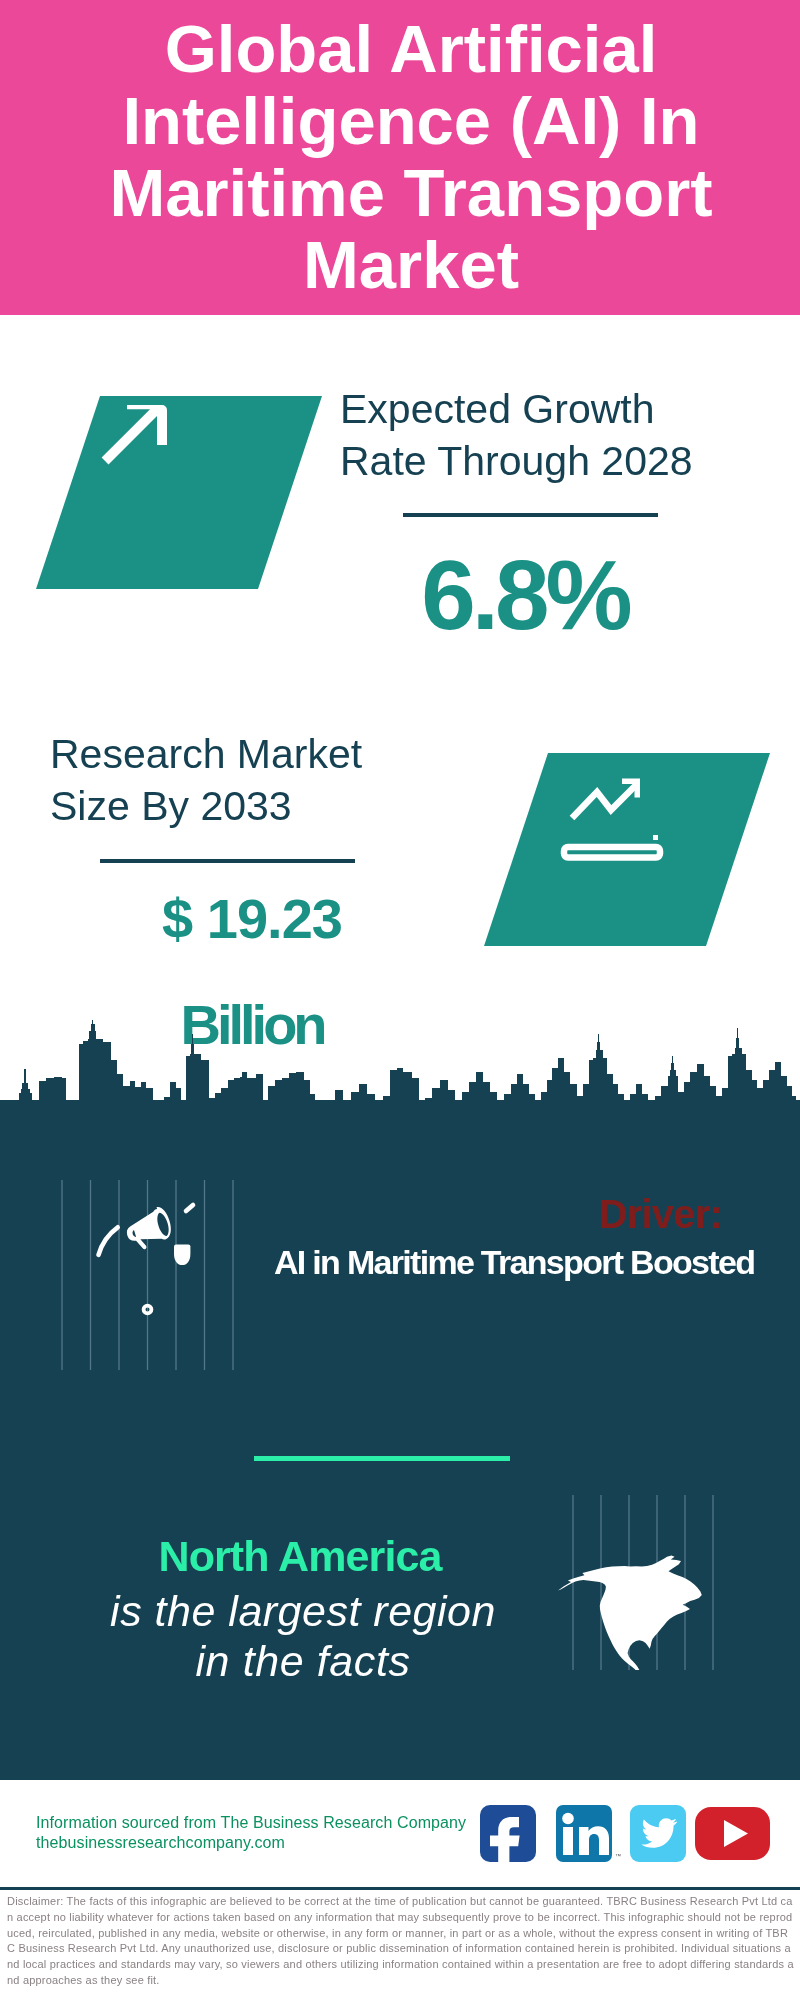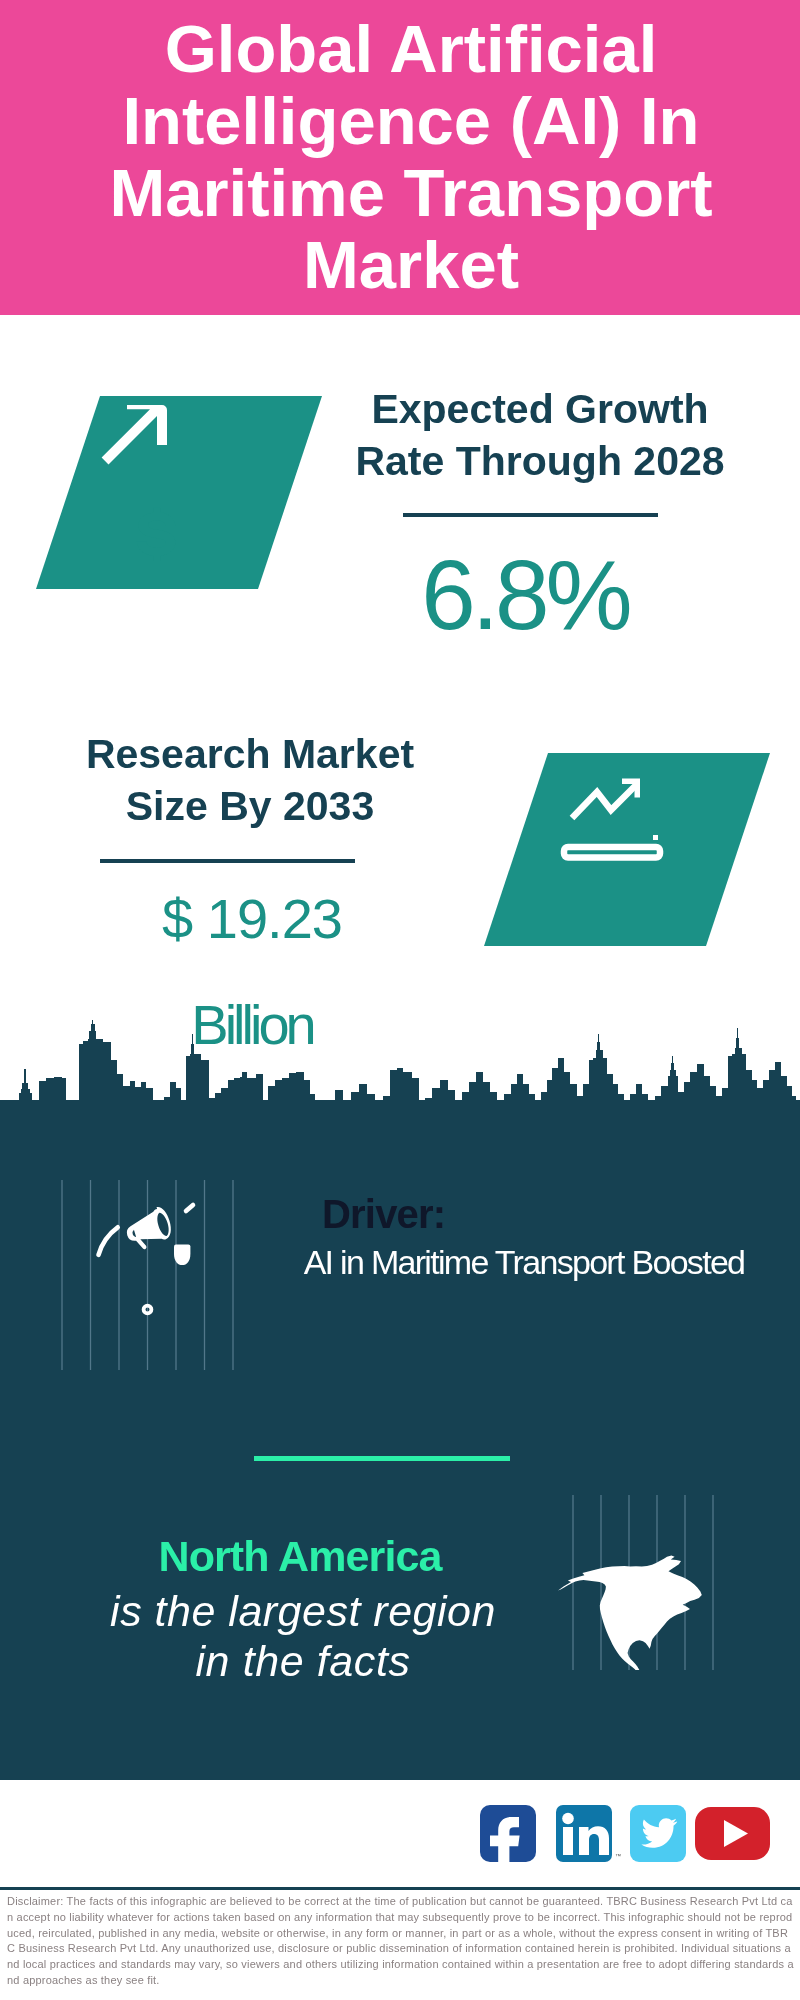--- a/index.html
+++ b/index.html
@@ -4,30 +4,30 @@
 <style>
   html,body{margin:0;padding:0;}
   body{width:800px;height:2000px;background:#fff;font-family:"Liberation Sans",sans-serif;overflow:hidden;}
   .page{position:relative;width:800px;height:2000px;background:#fff;}
 
   
   .header{position:absolute;left:0;top:0;width:800px;height:315px;background:#ec4899;}
   .title{position:absolute;left:51px;top:13px;width:720px;text-align:center;color:#fff;
          font-weight:bold;font-size:67px;line-height:72px;}
 
-  .stat-head{position:absolute;color:#164152;font-weight:bold;font-size:41px;line-height:52px;text-align:center;}
+  .stat-head{position:absolute;color:#164152;font-weight:normal;font-size:41px;line-height:52px;}
   .hr-dark{position:absolute;height:4px;background:#164152;}
-  .stat-val{position:absolute;color:#1B9186;font-weight:normal;font-size:98px;line-height:78px;text-align:center;letter-spacing:-4px;}
+  .stat-val{position:absolute;color:#1B9186;font-weight:bold;font-size:98px;line-height:78px;text-align:center;letter-spacing:-4px;}
 
   
   .dark-band{position:absolute;left:0;top:1100px;width:800px;height:680px;background:#164152;}
   .skyline{position:absolute;left:0;top:1032px;width:800px;height:110px;}
 
-  .drv-title{position:absolute;color:#0f172a;font-weight:bold;font-size:33px;line-height:40px;text-align:left;}
-  .drv-body{position:absolute;color:#fff;font-weight:normal;font-size:26px;line-height:35px;text-align:center;}
+  .drv-title{position:absolute;color:#7f1d1d;font-weight:bold;font-size:33px;line-height:40px;text-align:right;}
+  .drv-body{position:absolute;color:#fff;font-weight:bold;font-size:26px;line-height:35px;}
   .hr-green{position:absolute;height:5px;background:#2BEFA8;}
   .reg-title{position:absolute;color:#2BEFA8;font-weight:bold;font-size:32px;line-height:40px;text-align:center;}
   .reg-body{position:absolute;color:#fff;font-size:31px;line-height:41px;text-align:center;}
   .src-text{position:absolute;color:#0A9160;font-size:16px;line-height:20px;letter-spacing:0.1px;}
   .disc{position:absolute;left:7px;top:1894px;width:788px;color:#8A8182;font-size:11px;line-height:15.8px;text-align:left;word-break:break-all;letter-spacing:0.195px;}
 </style>
 </head>
 <body>
 
 <div class="page">
@@ -211,20 +211,24 @@
   </circle>
     </svg>
 
   <div class="drv-title" style="left:322px;top:1194px;width:400px;font-size:40px;line-height:40px;letter-spacing:-0.8px;">Driver:</div>
   <div class="drv-body" style="left:274px;top:1240px;width:500px;font-size:34px;line-height:45px;letter-spacing:-1.7px;">
     <div>AI in Maritime Transport Boosted</div>
   </div>
 
   <div class="hr-green" style="left:254px;top:1456px;width:256px;"></div>
 
+  <div class="src-text" style="left:36px;top:1813px;width:440px;">
+    <div>Information sourced from The Business Research Company</div>
+    <div>thebusinessresearchcompany.com</div>
+  </div>
 
   <svg style="position:absolute;left:470px;top:1798px;width:310px;height:70px" viewBox="470 1798 310 70">
     <g>
       <rect x="480" y="1805" width="56" height="57" rx="10" fill="#1E4C96"></rect>
       <path fill="#ffffff" d="M519,1817 h-8 c-7.6,0 -12.8,5.2 -12.8,13.2 v5.3 h-8.2 v10.8 h8.2 v18.7 h11.2 v-18.7 h8.8 l1.4,-10.8 h-10.2 v-4.1 c0,-2.8 1.5,-4.2 4.6,-4.2 h5.0 z">
     </path>
       </g>
     <g>
       <rect x="556" y="1805" width="56" height="57" rx="7" fill="#0E76A8"></rect>
       <rect x="563" y="1827" width="10" height="28" fill="#ffffff"></rect>

